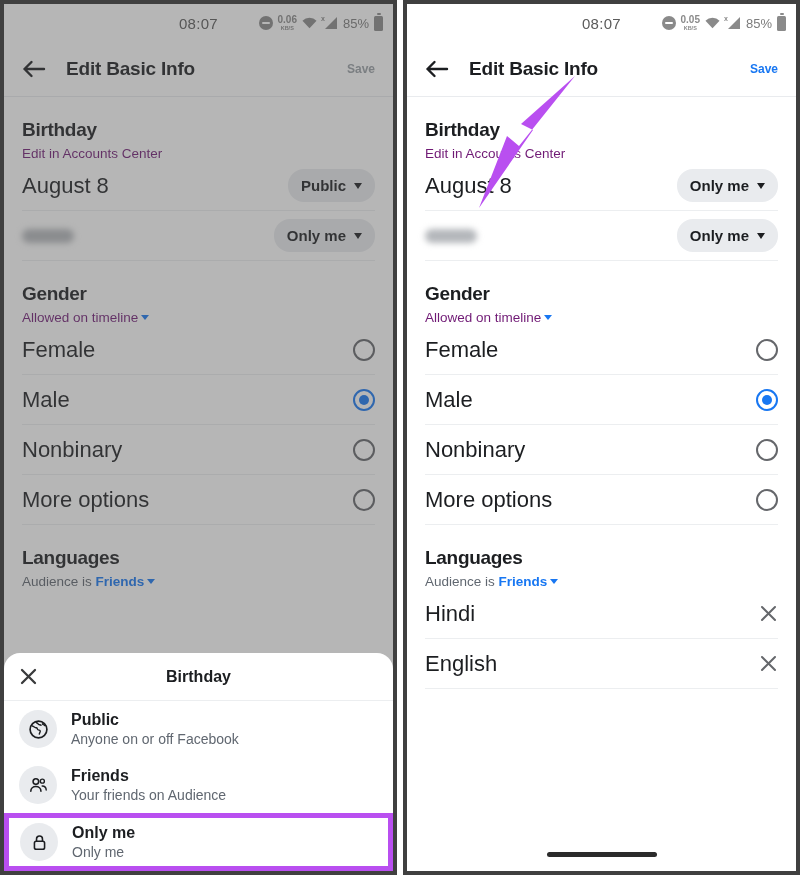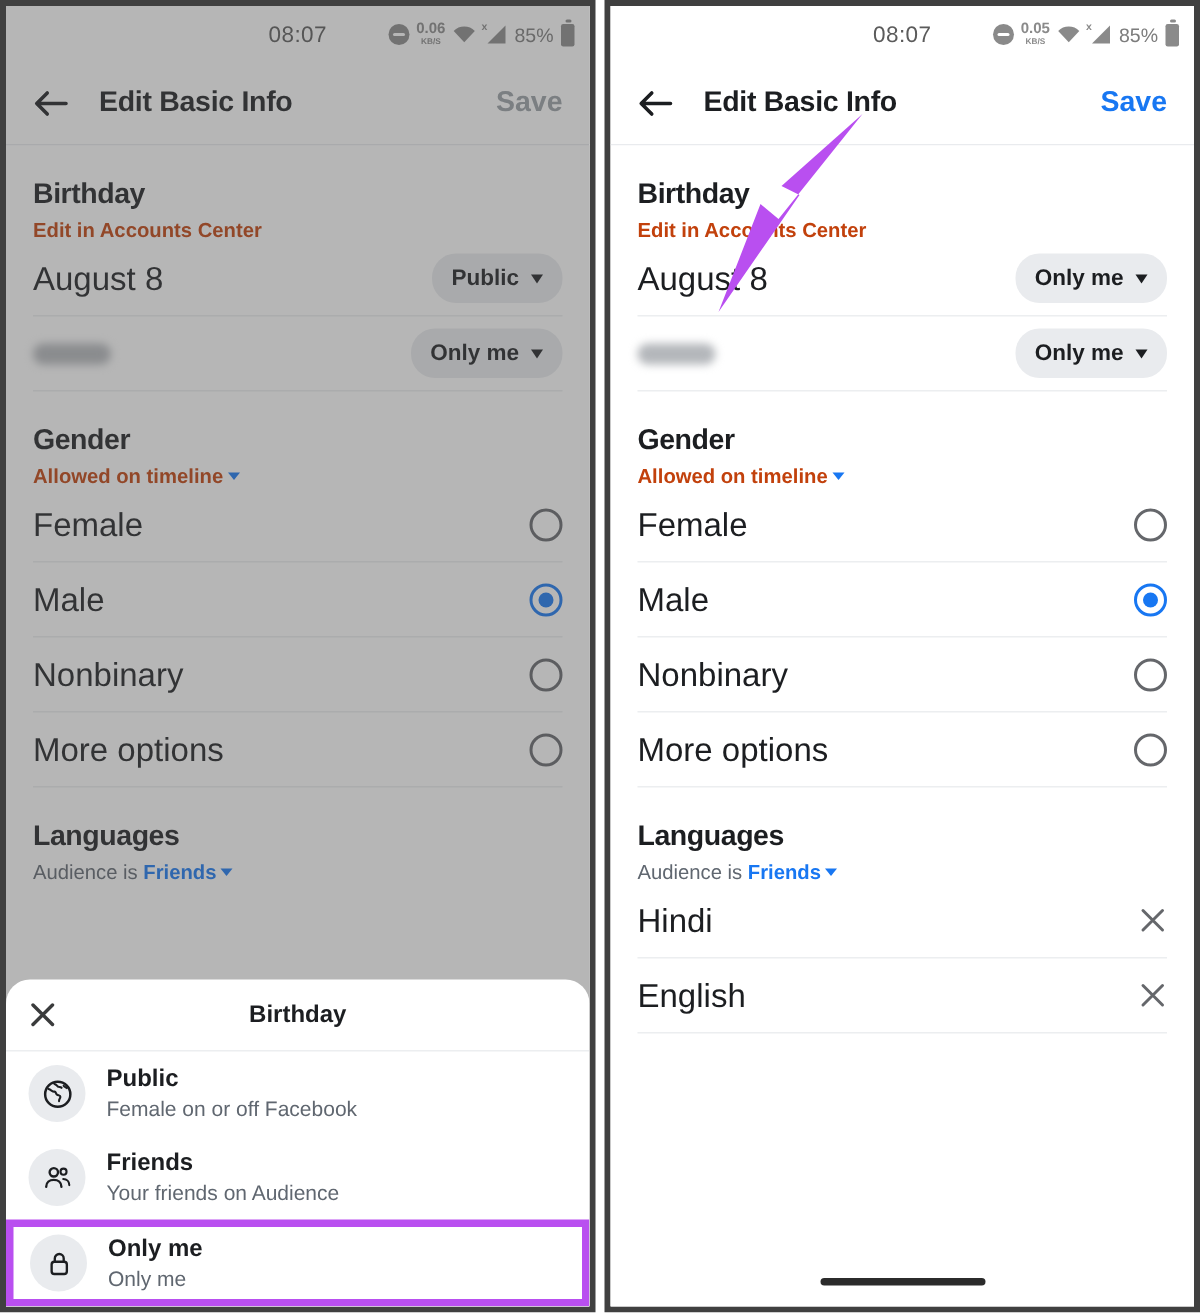--- a/index.html
+++ b/index.html
@@ -97,37 +97,37 @@
     border-bottom: 1px solid #e9ebee;
     background: #fff;
   }
   .back-arrow { width: 24px; height: 20px; }
   .appbar-title {
     font-size: 19px; font-weight: bold; color: #1c1e21;
     margin-left: 20px; letter-spacing: -.2px;
   }
   .appbar-save {
     margin-left: auto;
-    font-size: 19px; font-weight: bold;
+    font-size: 12px; font-weight: bold;
     color: #1877f2;
   }
 
   
   .content {
     flex: 1 1 auto;
     background: #fff;
     padding: 0 18px;
     overflow: hidden;
   }
   .sec-title {
     font-size: 19px; font-weight: bold; color: #1c1e21;
     margin-top: 22px; letter-spacing: -.3px;
   }
   .sec-sub {
-    font-size: 13.5px; color: #c2410c; font-weight: bold;
+    font-size: 13.5px; color: #701a75; font-weight: normal;
     margin-top: 5px;
   }
   .sec-sub.mixed { color: #606770; font-weight: normal; }
   .sec-sub .lk { color: #1877f2; font-weight: bold; }
   .caret-sm {
     display: inline-block;
     border-left: 4px solid transparent;
     border-right: 4px solid transparent;
     border-top: 5px solid #1877f2;
     margin-left: 3px; vertical-align: 2px;
@@ -360,21 +360,21 @@
 
         <div class="sheet-opt">
           <span class="opt-badge">
             <svg viewBox="0 0 24 24" width="21" height="21">
                 <circle cx="12" cy="12" r="9.6" fill="none" stroke="#1c1e21" stroke-width="1.9"></circle>
                 <path d="M5 8c2 .6 3 2.2 4.4 2 1.4-.2 1 1.6 2 2.3 1 .7 2.6.2 2.6 1.6s-1.2 2-1 3.4M9 3.4c.4 1.3 2 1 2.6 2.3.5 1.3 2.4.4 3.3 1.4M16.5 5.5c.6 1 1.6 1 2.4 1.8" fill="none" stroke="#1c1e21" stroke-width="1.6" stroke-linecap="round"></path>
               </svg>
           </span>
           <span>
             <span class="opt-title" style="display:block">Public</span>
-            <span class="opt-desc" style="display:block">Female on or off Facebook</span>
+            <span class="opt-desc" style="display:block">Anyone on or off Facebook</span>
           </span>
         </div>
 
         <div class="sheet-opt">
           <span class="opt-badge">
             <svg viewBox="0 0 24 24" width="21" height="21">
                 <circle cx="9" cy="7.5" r="3.2" fill="none" stroke="#1c1e21" stroke-width="1.8"></circle>
                 <circle cx="16.4" cy="7" r="2.3" fill="none" stroke="#1c1e21" stroke-width="1.6"></circle>
                 <path d="M3.2 18.5c0-3.3 2.6-5.3 5.8-5.3s5.8 2 5.8 5.3" fill="none" stroke="#1c1e21" stroke-width="1.8" stroke-linecap="round"></path>
                 <path d="M16.2 12.6c2.6.1 4.6 1.9 4.6 4.6" fill="none" stroke="#1c1e21" stroke-width="1.6" stroke-linecap="round"></path>

